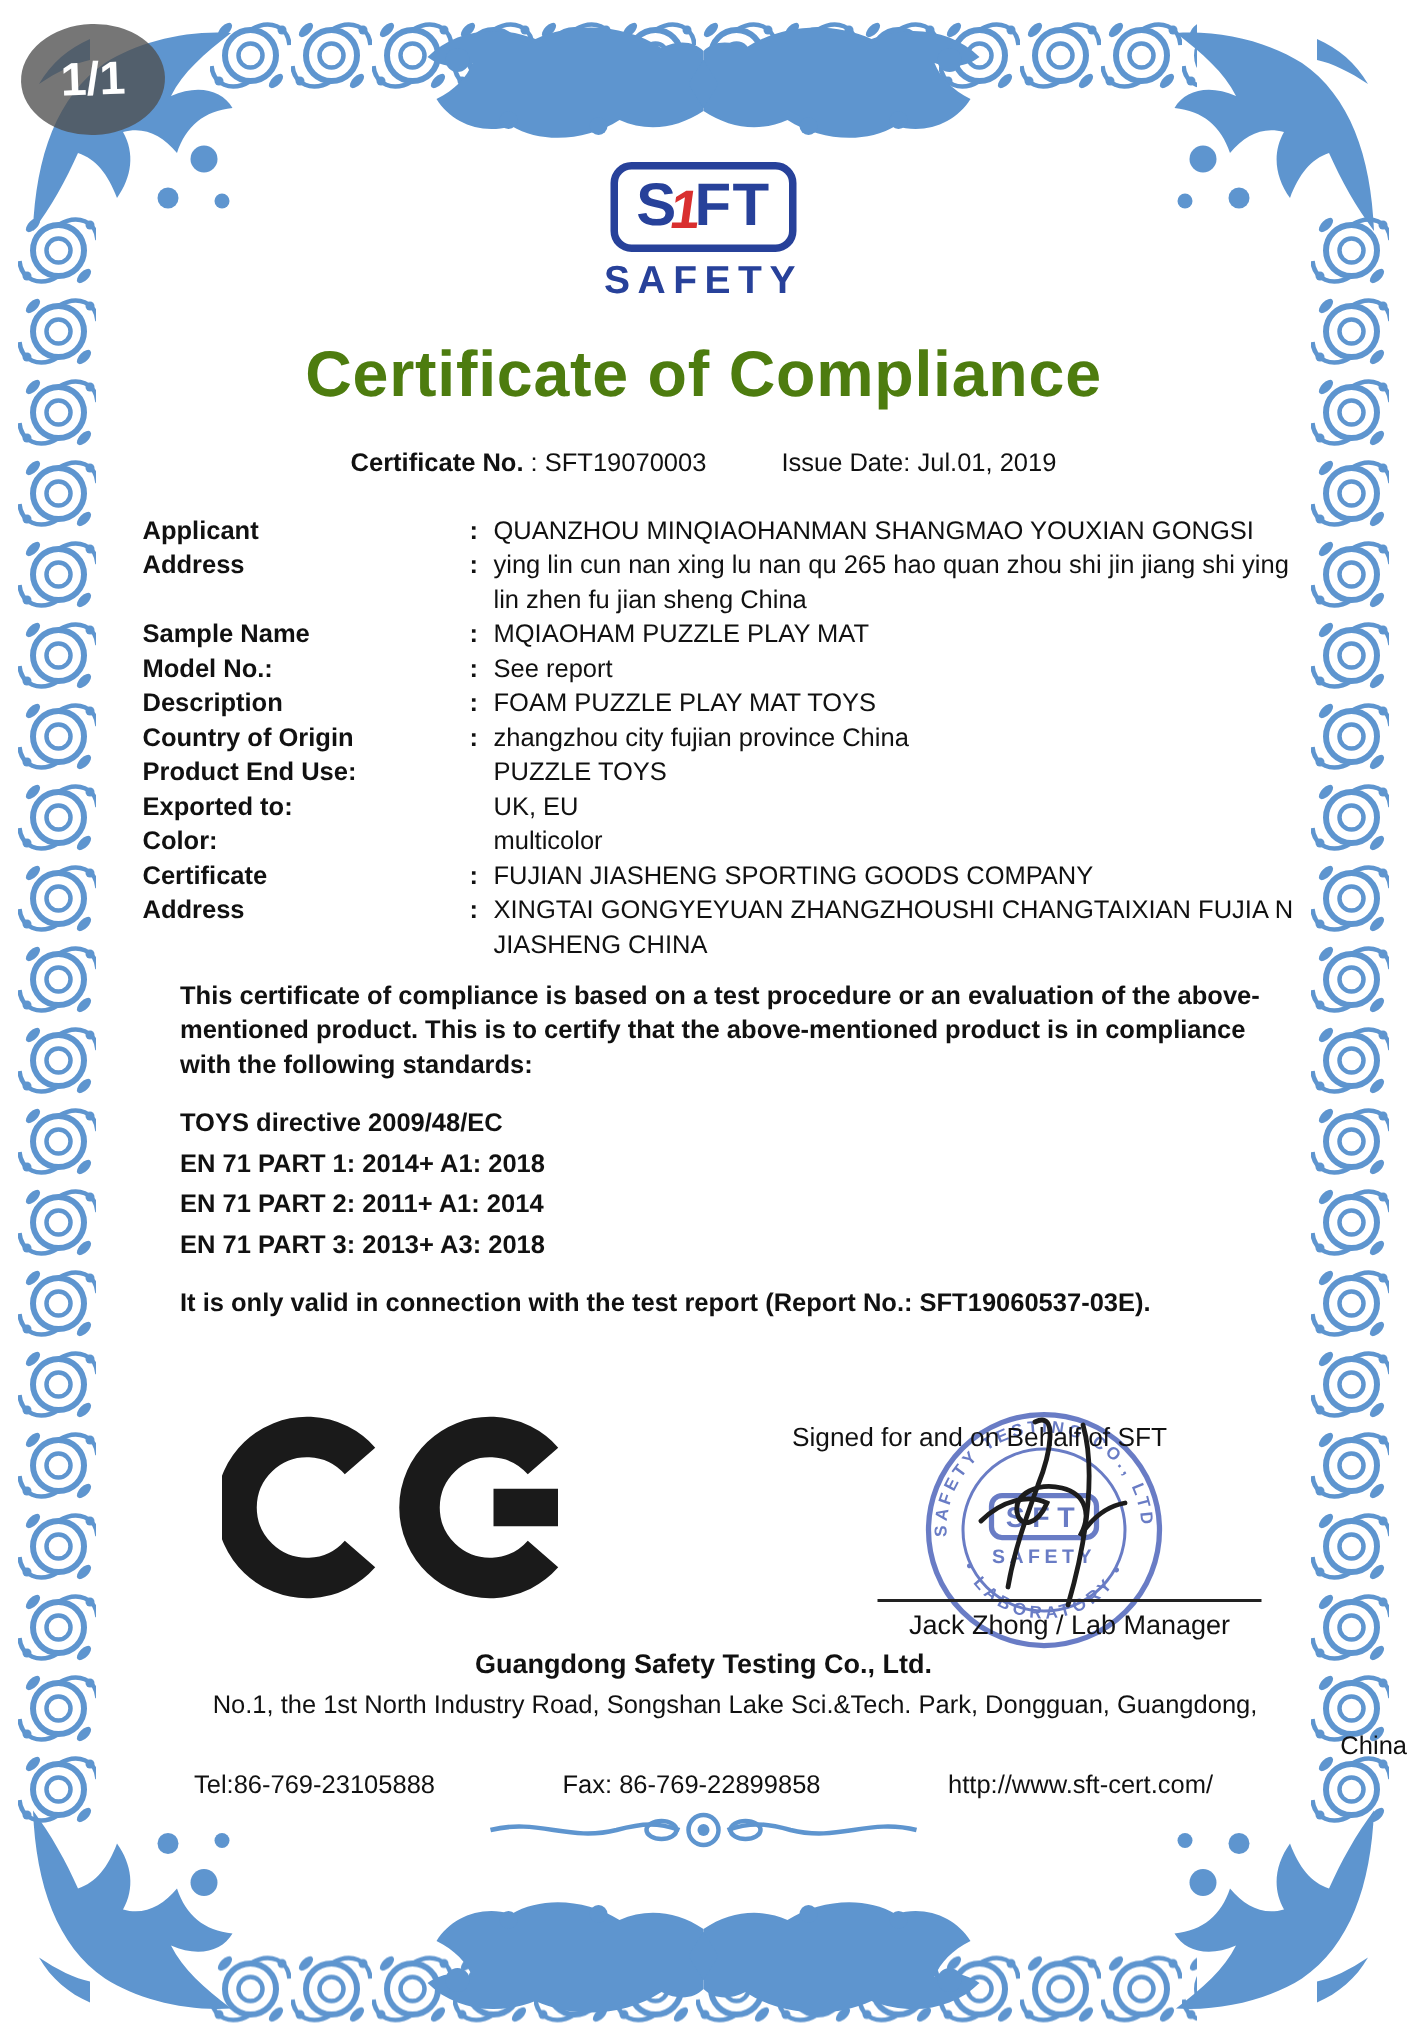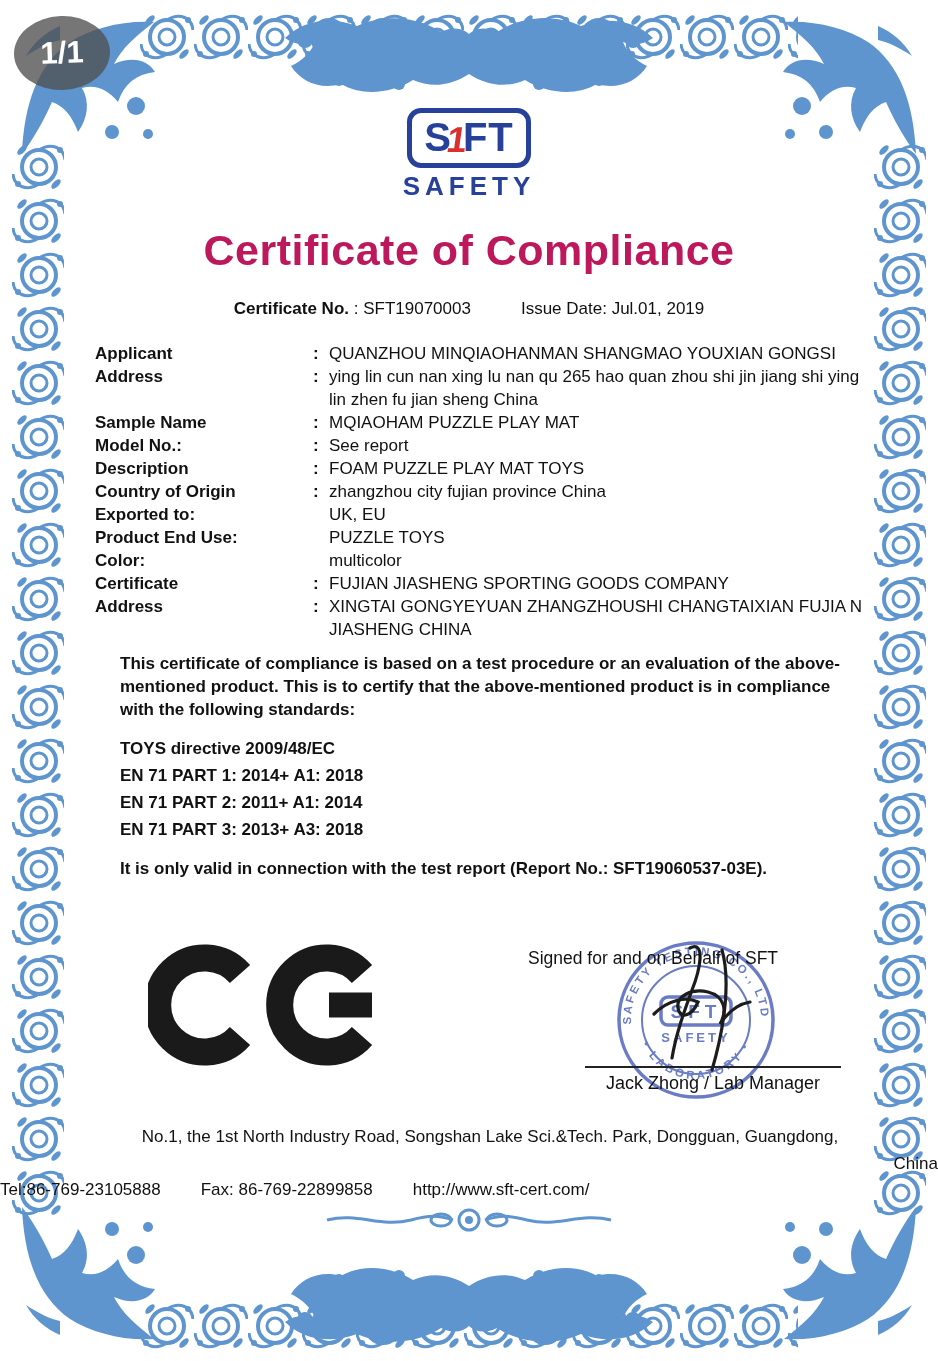--- a/index.html
+++ b/index.html
@@ -28,21 +28,21 @@
     color:#fff; font-size:31px; font-weight:bold; transform:rotate(-2deg); z-index:5; }
 
   
   .logo-wrap { position:absolute; left:0; right:0; top:108px; display:flex; flex-direction:column; align-items:center; }
   .logo-box { border:5px solid #27419A; border-radius:14px; padding:1px 12px 3px 12px; display:flex; align-items:center; background:#fff; }
   .logo-box span { font-weight:900; font-size:40px; color:#27419A; line-height:1.1; letter-spacing:1px; }
   .logo-box .red-one { color:#D92F2F; font-size:36px; margin:6px -5px 0 -5px; transform:skewX(-8deg); position:relative; z-index:2; }
   .logo-word { margin-top:3px; font-weight:900; font-size:26px; color:#27419A; letter-spacing:5px; }
 
   
-  .doc-title { position:absolute; left:0; right:0; top:226px; text-align:center; font-weight:bold; font-size:43px; letter-spacing:0.5px; color:#be185d; }
+  .doc-title { position:absolute; left:0; right:0; top:226px; text-align:center; font-weight:bold; font-size:43px; letter-spacing:0.5px; color:#4d7c0f; }
   .cert-line { position:absolute; left:0; right:0; top:299px; display:flex; justify-content:center; gap:50px; font-size:17px; }
   .cert-line b { font-weight:bold; }
 
   
   .fields { position:absolute; left:95px; top:342px; width:768px; font-size:17px; line-height:23px; }
   .frow { display:grid; grid-template-columns:218px 16px 1fr; }
   .frow .flabel { font-weight:bold; }
   .frow .fsep { font-weight:bold; }
 
   
@@ -55,21 +55,21 @@
   .signed-for { position:absolute; left:528px; top:948px; font-size:17.5px; z-index:3; }
   .stamp { position:absolute; left:610px; top:934px; z-index:1; }
   .sig-scribble { position:absolute; left:632px; top:938px; z-index:2; }
   .sig-line { position:absolute; left:585px; top:1066px; width:256px; border-top:2px solid #222; z-index:3; }
   .signer-name { position:absolute; left:585px; top:1073px; width:256px; text-align:center; font-size:18px; z-index:3; }
 
   
   .footer-company { position:absolute; left:0; right:0; top:1099px; text-align:center; font-weight:bold; font-size:18px; }
   .footer-addr1 { position:absolute; left:0; right:0; top:1127px; text-align:center; font-size:17px;padding-left:42px; }
   .footer-addr2 { position:absolute; left:0; right:0; top:1154px; text-align:right; font-size:17px; }
-  .footer-contacts { position:absolute; left:0; right:0; top:1180px; display:flex; gap:40px; font-size:17px; }
+  .footer-contacts { position:absolute; left:0; right:0; top:1180px; display:flex; justify-content:center; gap:85px; font-size:17px; }
 </style>
 </head>
 <body>
 
 <div id="certificate">
 
   <svg width="0" height="0" style="position:absolute" aria-hidden="true">
     <defs>
       <pattern id="vineTile" width="54" height="54" patternUnits="userSpaceOnUse">
         <g fill="none" stroke="#5E95CF" stroke-width="4">
@@ -194,28 +194,28 @@
         <span class="flabel">Description</span>
         <span class="fsep">:</span>
         <span class="fval">FOAM PUZZLE PLAY MAT TOYS</span>
       </div>
     <div class="frow">
         <span class="flabel">Country of Origin</span>
         <span class="fsep">:</span>
         <span class="fval">zhangzhou city fujian province China</span>
       </div>
     <div class="frow">
+        <span class="flabel">Product End Use:</span>
+        <span class="fsep"></span>
+        <span class="fval">PUZZLE TOYS</span>
+      </div>
+    <div class="frow">
         <span class="flabel">Exported to:</span>
         <span class="fsep"></span>
         <span class="fval">UK, EU</span>
-      </div>
-    <div class="frow">
-        <span class="flabel">Product End Use:</span>
-        <span class="fsep"></span>
-        <span class="fval">PUZZLE TOYS</span>
       </div>
     <div class="frow">
         <span class="flabel">Color:</span>
         <span class="fsep"></span>
         <span class="fval">multicolor</span>
       </div>
     <div class="frow">
         <span class="flabel">Certificate</span>
         <span class="fsep">:</span>
         <span class="fval">FUJIAN JIASHENG SPORTING GOODS COMPANY</span>
@@ -272,20 +272,21 @@
     <g stroke="#1c1c1c" stroke-width="3.2" fill="none" stroke-linecap="round">
       <path d="M58,10 C74,2 68,32 60,52 C52,74 44,96 40,120"></path>
       <path d="M22,76 C36,62 54,58 66,64 C60,78 48,82 46,70 C44,58 60,50 76,54 C92,58 96,72 88,86 C96,74 106,66 118,64"></path>
       <path d="M90,12 C98,40 94,84 80,132"></path>
     </g>
   </svg>
 
   <div class="sig-line"></div>
   <div class="signer-name">Jack Zhong / Lab Manager</div>
 
+  <div class="footer-company">Guangdong Safety Testing Co., Ltd.</div>
   <div class="footer-addr1">No.1, the 1st North Industry Road, Songshan Lake Sci.&amp;Tech. Park, Dongguan, Guangdong,</div>
   <div class="footer-addr2">China</div>
   <div class="footer-contacts">
     <span>Tel:86-769-23105888</span>
     <span>Fax: 86-769-22899858</span>
     <span>http://www.sft-cert.com/</span>
   </div>
 
 </div>
 

